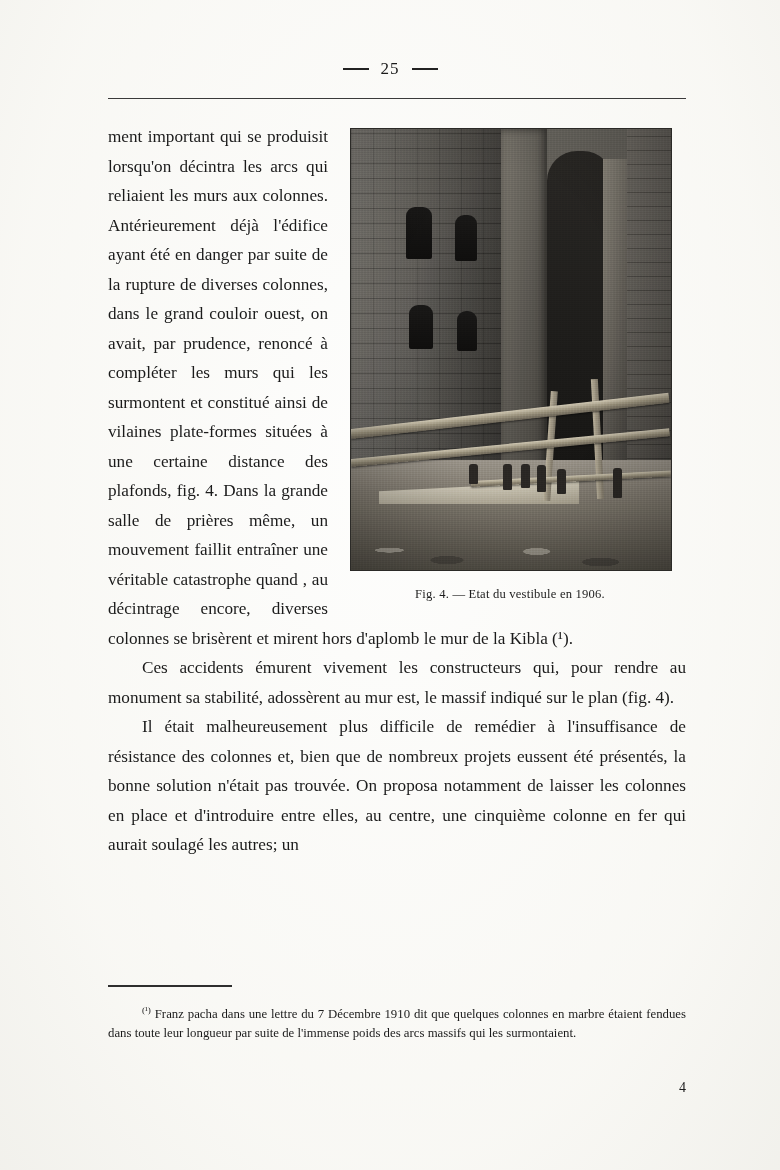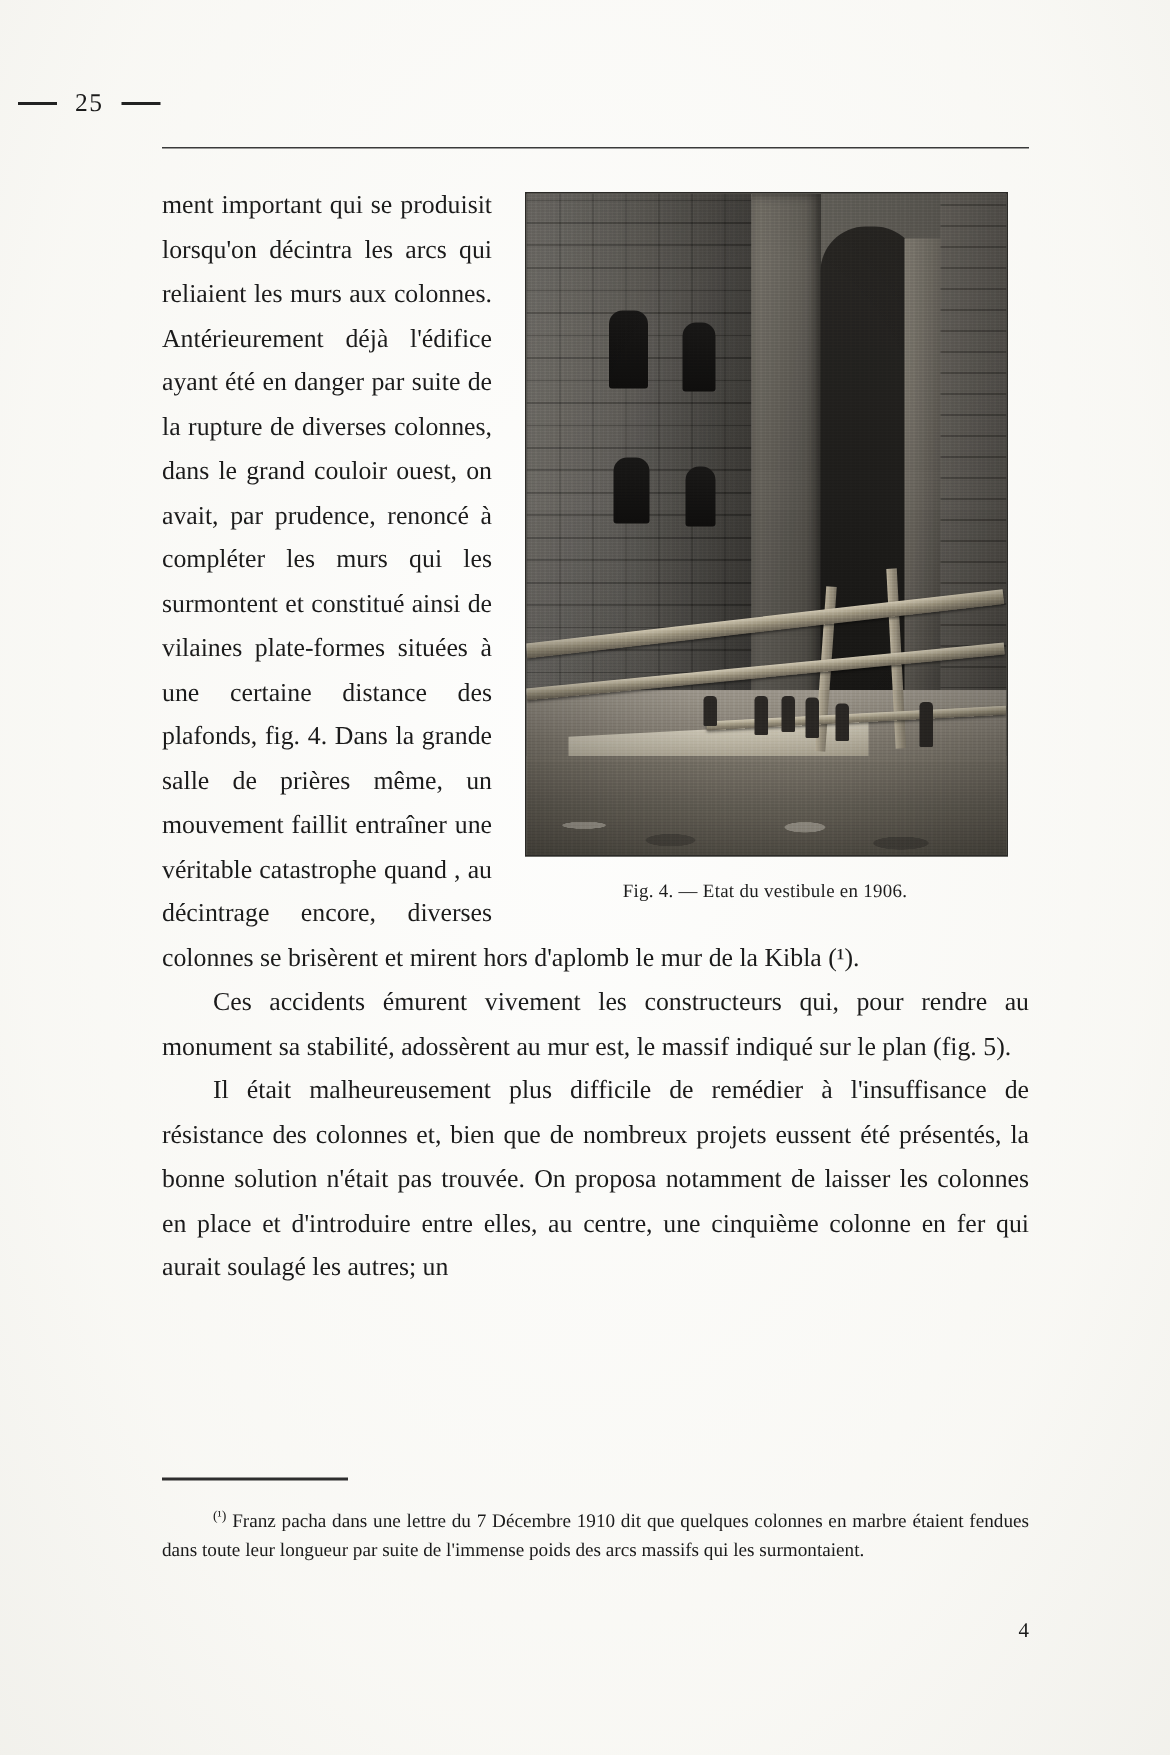--- a/index.html
+++ b/index.html
@@ -28,20 +28,21 @@
     inset: 0;
     background:
       radial-gradient(ellipse at 50% 40%, rgba(255,255,255,0.5) 0%, rgba(246,245,240,0.6) 70%, rgba(238,237,231,0.75) 100%);
     pointer-events: none;
   }
   .folio {
     position: absolute;
     top: 58px;
     left: 0;
     width: 780px;
+    text-align: center;
     font-size: 17px;
     letter-spacing: 1px;
     color: #1a1a1a;
   }
   .folio .dash {
     display: inline-block;
     width: 26px;
     height: 2px;
     background: #222;
     vertical-align: middle;
@@ -305,21 +306,21 @@
         <div class="ph-figure ph-f4"></div>
         <div class="ph-figure ph-f5"></div>
         <div class="ph-figure ph-f6"></div>
         <div class="ph-grain"></div>
         <div class="ph-vignette"></div>
       </div>
       <div class="fig-caption">Fig. 4. — Etat du vestibule en 1906.</div>
     </div>
 
     <p class="para-1">ment important qui se produisit lorsqu'on décintra les arcs qui reliaient les murs aux colonnes. Antérieurement déjà l'édifice ayant été en danger par suite de la rupture de diverses colonnes, dans le grand couloir ouest, on avait, par prudence, renoncé à compléter les murs qui les surmontent et constitué ainsi de vilaines plate-formes situées à une certaine distance des plafonds, fig. 4. Dans la grande salle de prières même, un mouvement faillit entraîner une véritable catastrophe quand , au décintrage encore, diverses colonnes se brisèrent et mirent hors d'aplomb le mur de la Kibla (¹).</p>
-    <p class="indent">Ces accidents émurent vivement les constructeurs qui, pour rendre au monument sa stabilité, adossèrent au mur est, le massif indiqué sur le plan (fig. 5).</p>
+    <p class="indent">Ces accidents émurent vivement les constructeurs qui, pour rendre au monument sa stabilité, adossèrent au mur est, le massif indiqué sur le plan (fig. 4).</p>
     <p class="indent">Il était malheureusement plus difficile de remédier à l'insuffisance de résistance des colonnes et, bien que de nombreux projets eussent été présentés, la bonne solution n'était pas trouvée. On proposa notamment de laisser les colonnes en place et d'introduire entre elles, au centre, une cinquième colonne en fer qui aurait soulagé les autres; un</p>
   </div>
 
   <div class="footnote-wrap">
     <div class="footnote-rule"></div>
     <div class="footnote">
       <span class="fn-first"><sup>(¹)</sup> <span>Franz pacha dans une lettre du 7 Décembre 1910 dit que quelques colonnes en marbre étaient fendues dans toute leur longueur par suite de l'immense poids des arcs massifs qui les surmontaient.</span></span>
     </div>
   </div>
 

